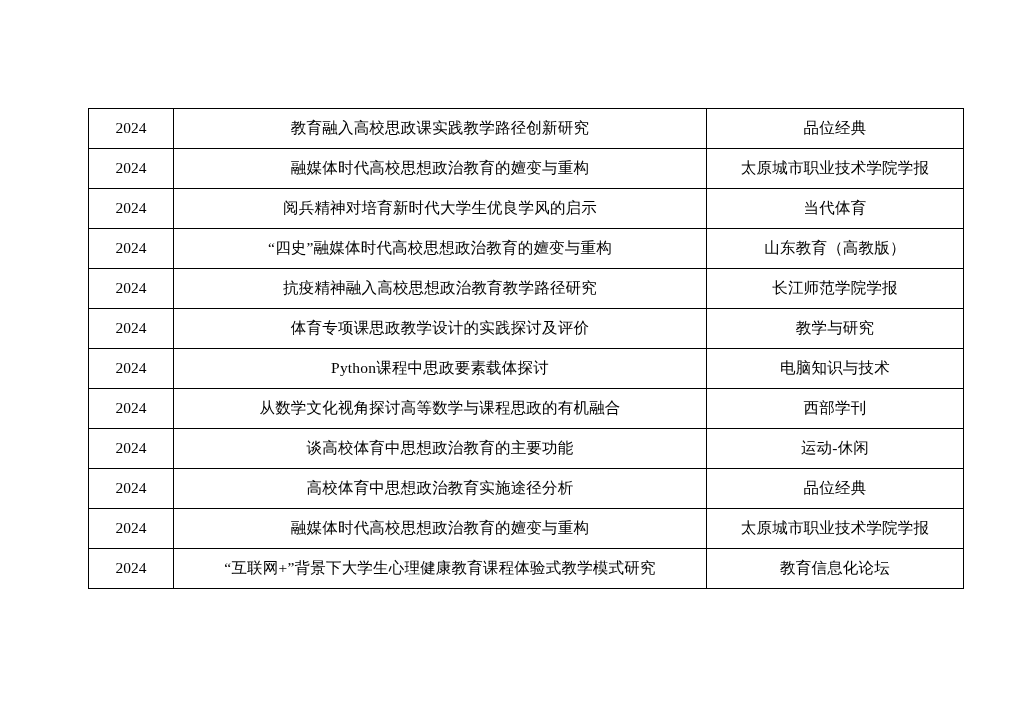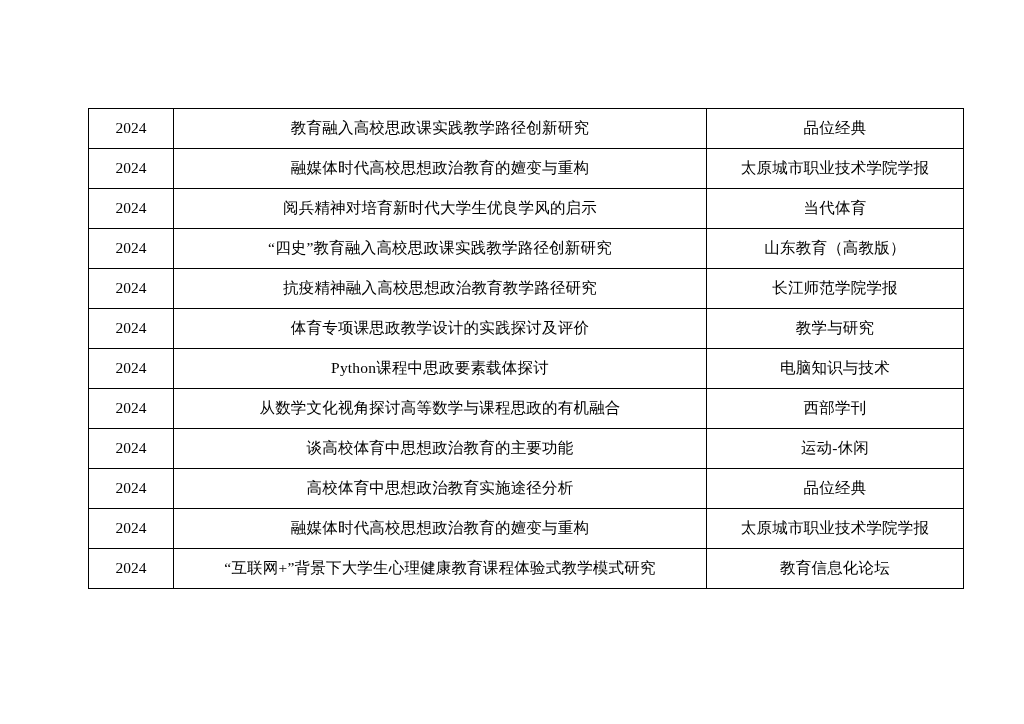--- a/index.html
+++ b/index.html
@@ -71,21 +71,21 @@
           <td class="col-title">融媒体时代高校思想政治教育的嬗变与重构</td>
           <td class="col-journal">太原城市职业技术学院学报</td>
         </tr>
         <tr>
           <td class="col-year">2024</td>
           <td class="col-title">阅兵精神对培育新时代大学生优良学风的启示</td>
           <td class="col-journal">当代体育</td>
         </tr>
         <tr>
           <td class="col-year">2024</td>
-          <td class="col-title">“四史”教育融入高校思政课实践教学路径创新研究</td>
+          <td class="col-title">“四史”融媒体时代高校思想政治教育的嬗变与重构</td>
           <td class="col-journal">山东教育（高教版）</td>
         </tr>
         <tr>
           <td class="col-year">2024</td>
           <td class="col-title">抗疫精神融入高校思想政治教育教学路径研究</td>
           <td class="col-journal">长江师范学院学报</td>
         </tr>
         <tr>
           <td class="col-year">2024</td>
           <td class="col-title">体育专项课思政教学设计的实践探讨及评价</td>

